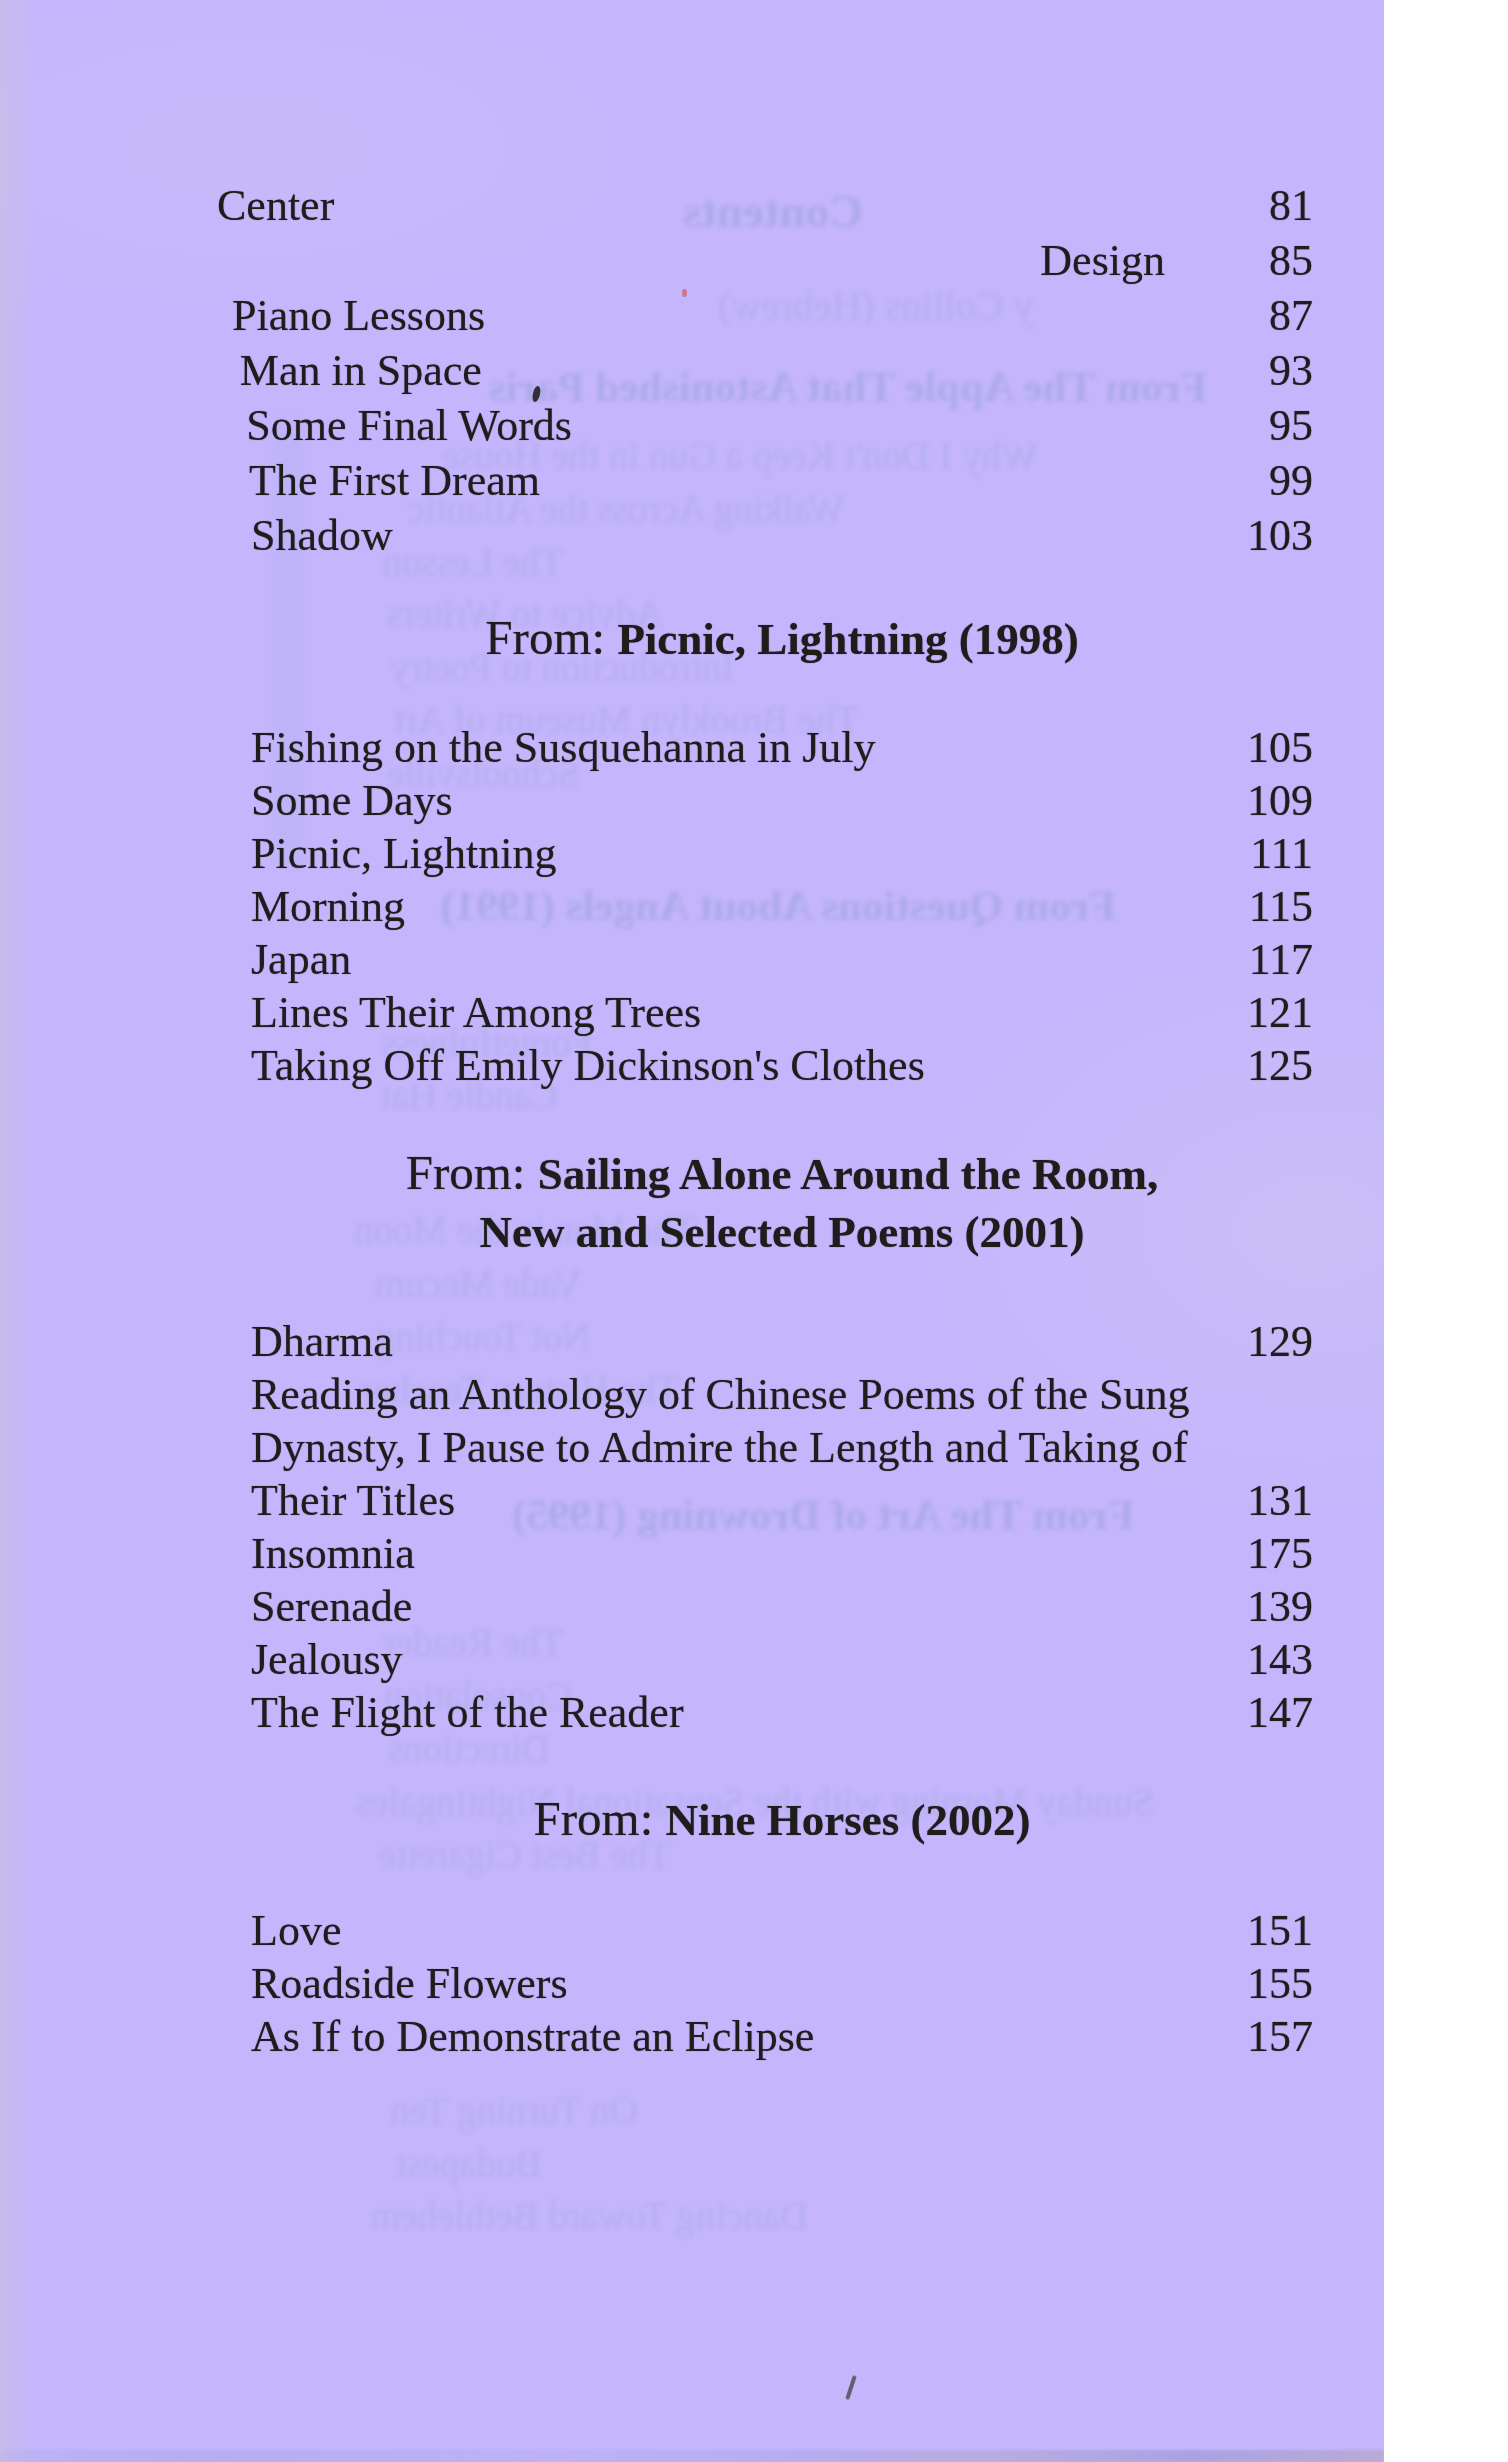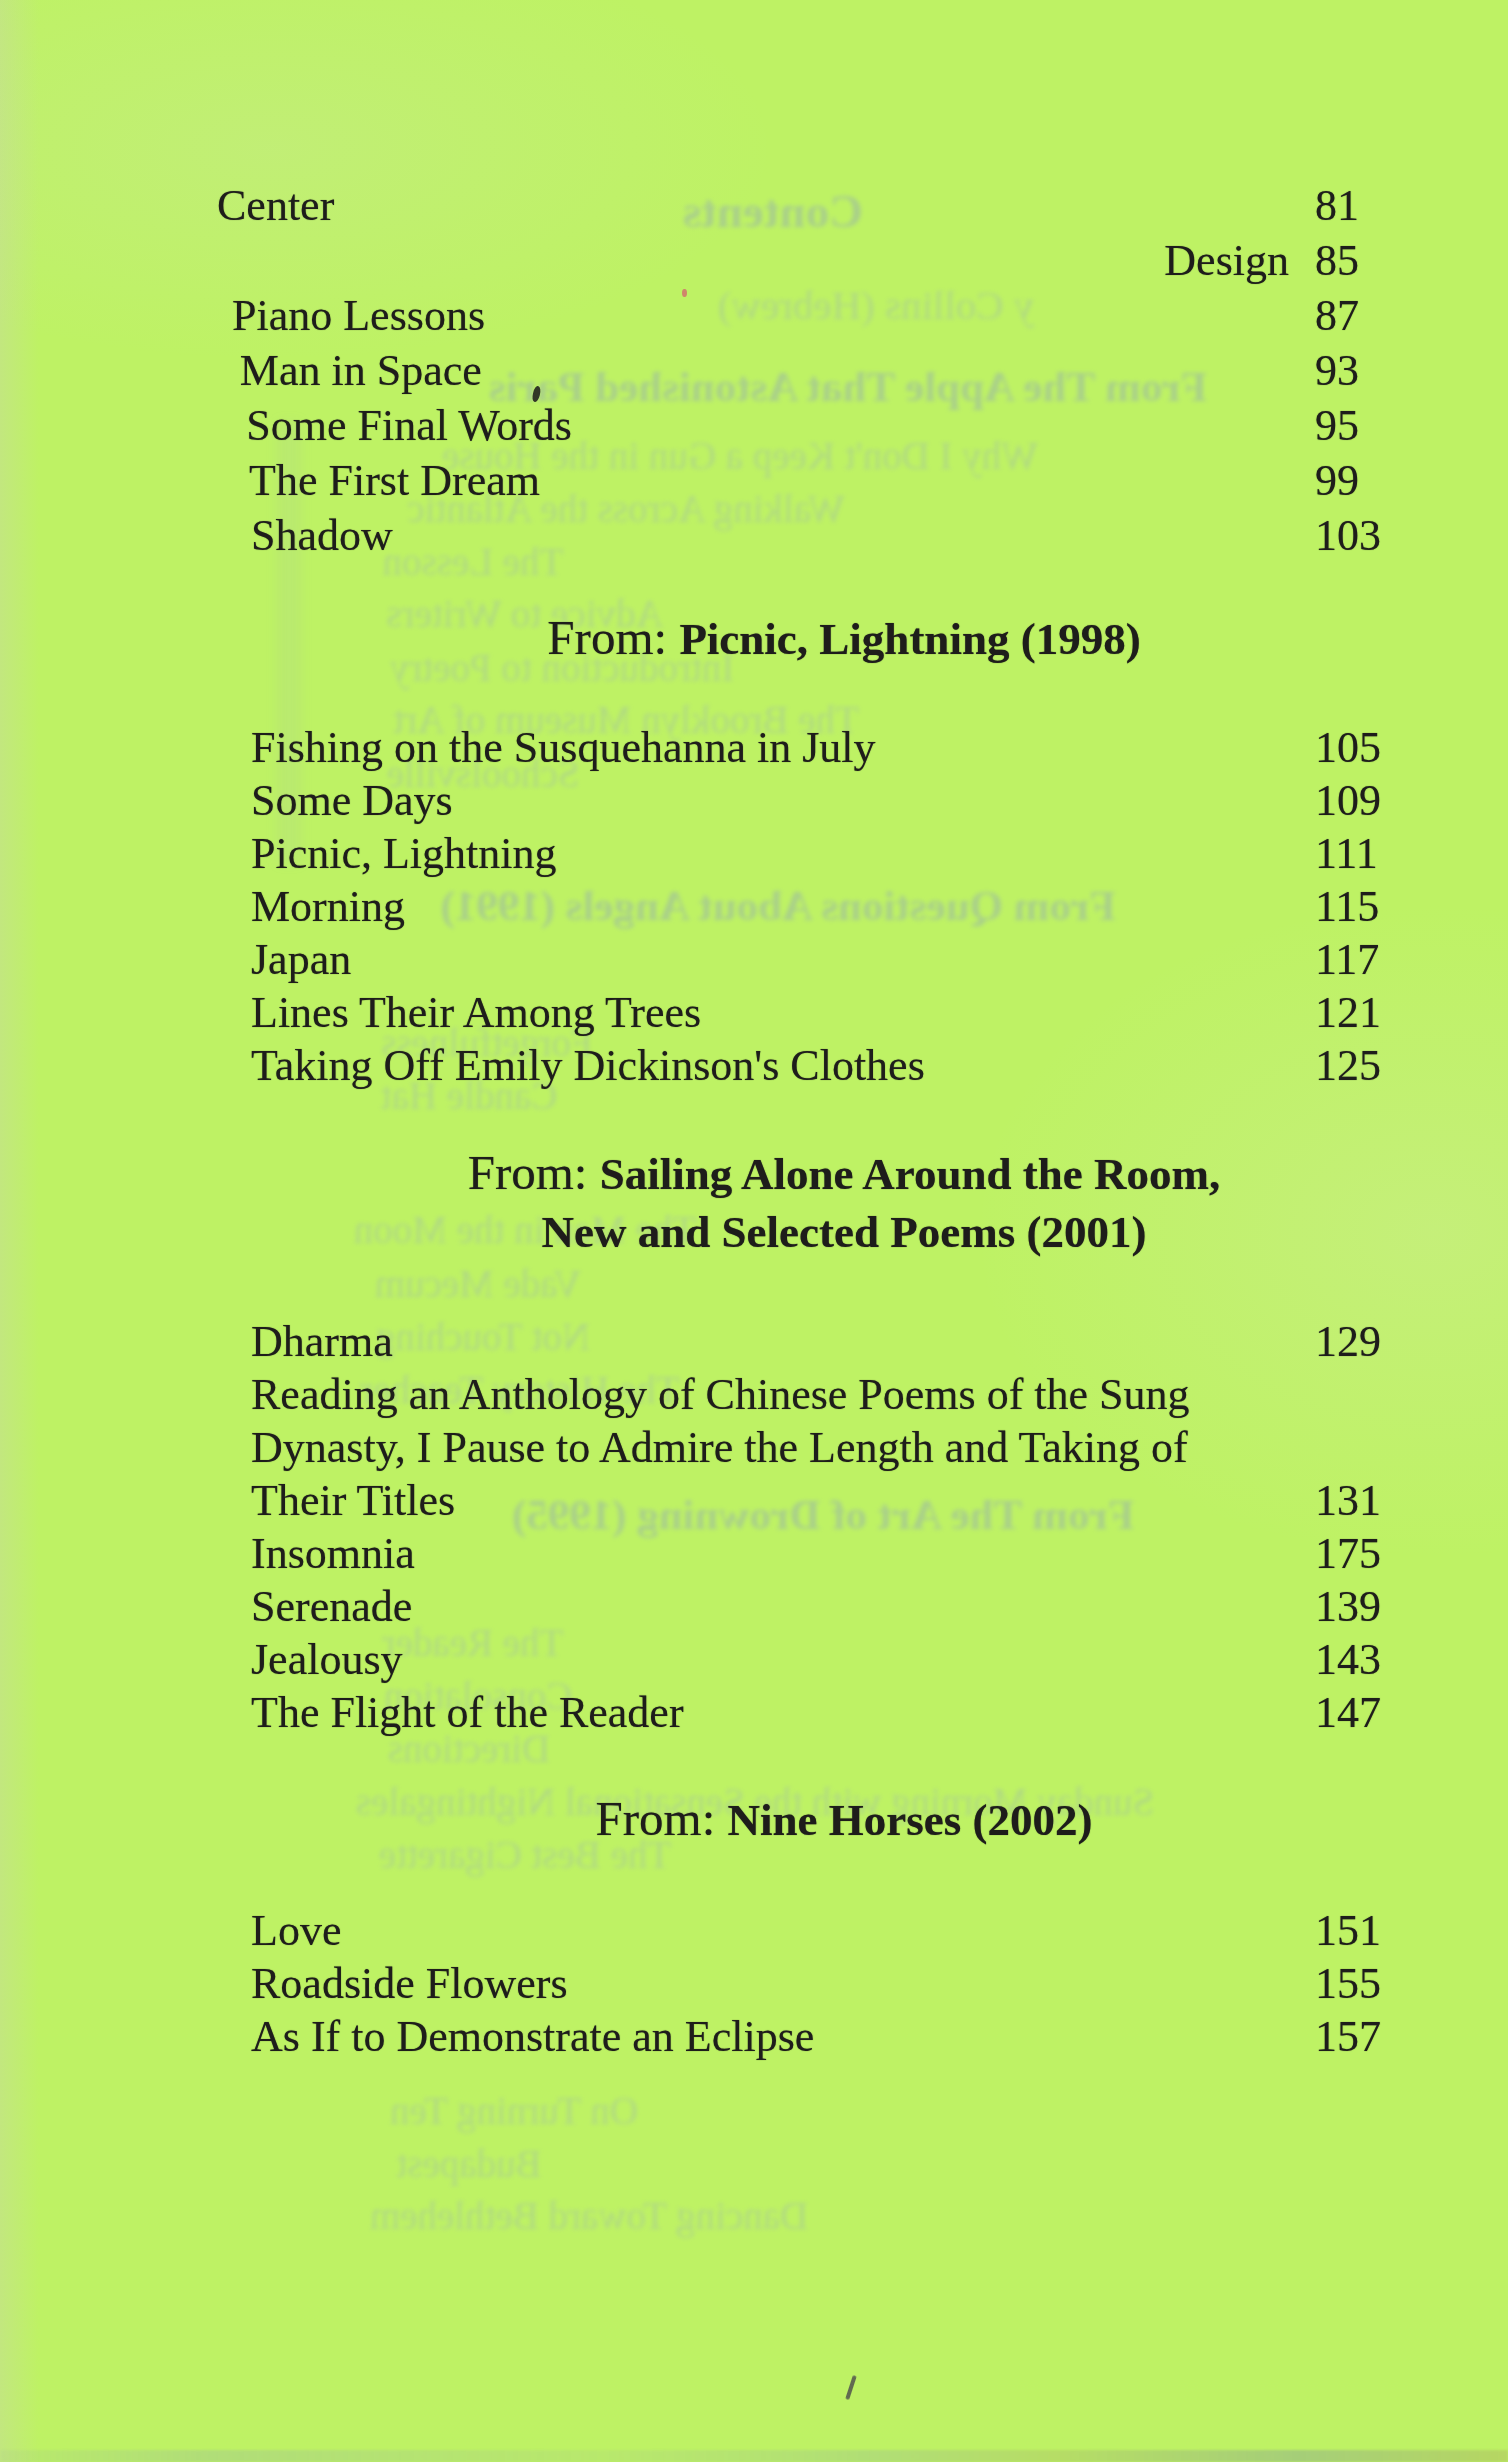--- a/index.html
+++ b/index.html
@@ -1,20 +1,20 @@
 <!DOCTYPE html>
 <html style="font-size:15px"><head>
 <meta charset="utf-8">
 <title>Scanned book page</title>
 <style>
   html,body{margin:0;padding:0;background:#ffffff;}
   .page{
     position:relative;
-    width:1508px;height:2462px;
-    background:#bef264;
+    width:1384px;height:2462px;
+    background:#c4b5fd;
     overflow:hidden;
     font-family:"Liberation Serif","DejaVu Serif",serif;
     color:#1e1d1b;
   }
   
   .page::before{
     content:"";position:absolute;inset:0;pointer-events:none;
     background:
       linear-gradient(90deg, rgba(205,203,196,0.28), rgba(0,0,0,0) 39px),
       radial-gradient(ellipse 844px 356px at 18% 6%, rgba(214,216,224,0.14), transparent 60%),
@@ -33,21 +33,21 @@
   }
   .sec-0 .toc-row{line-height:55px;}
   
   .sec-0 .toc-row:nth-child(1) .toc-title{transform:translateX(-34px);}
   .sec-0 .toc-row:nth-child(2) .toc-title{transform:translateX(-26px);text-align:right;}
   .sec-0 .toc-row:nth-child(3) .toc-title{transform:translateX(-19px);}
   .sec-0 .toc-row:nth-child(4) .toc-title{transform:translateX(-11.2px);}
   .sec-0 .toc-row:nth-child(5) .toc-title{transform:translateX(-4.7px);}
   .sec-0 .toc-row:nth-child(6) .toc-title{transform:translateX(-1.9px);}
   .toc-title{flex:1 1 auto;}
-  .toc-page{flex:0 0 auto;min-width:122px;text-align:left;}
+  .toc-page{flex:0 0 auto;min-width:122px;text-align:right;}
   .toc-heading{
     text-align:center;font-size:45px;line-height:56px;font-weight:700;
     text-shadow:0 0 1.1px rgba(25,25,25,0.6);
   }
   .head-1{margin-top:47px;}
   .head-2{margin-top:52px;line-height:58px;}
   .head-3{margin-top:52px;}
   .toc-heading .prefix{font-weight:400;font-size:49px;}
   
   .bleedlayer{position:absolute;inset:0;pointer-events:none;}

